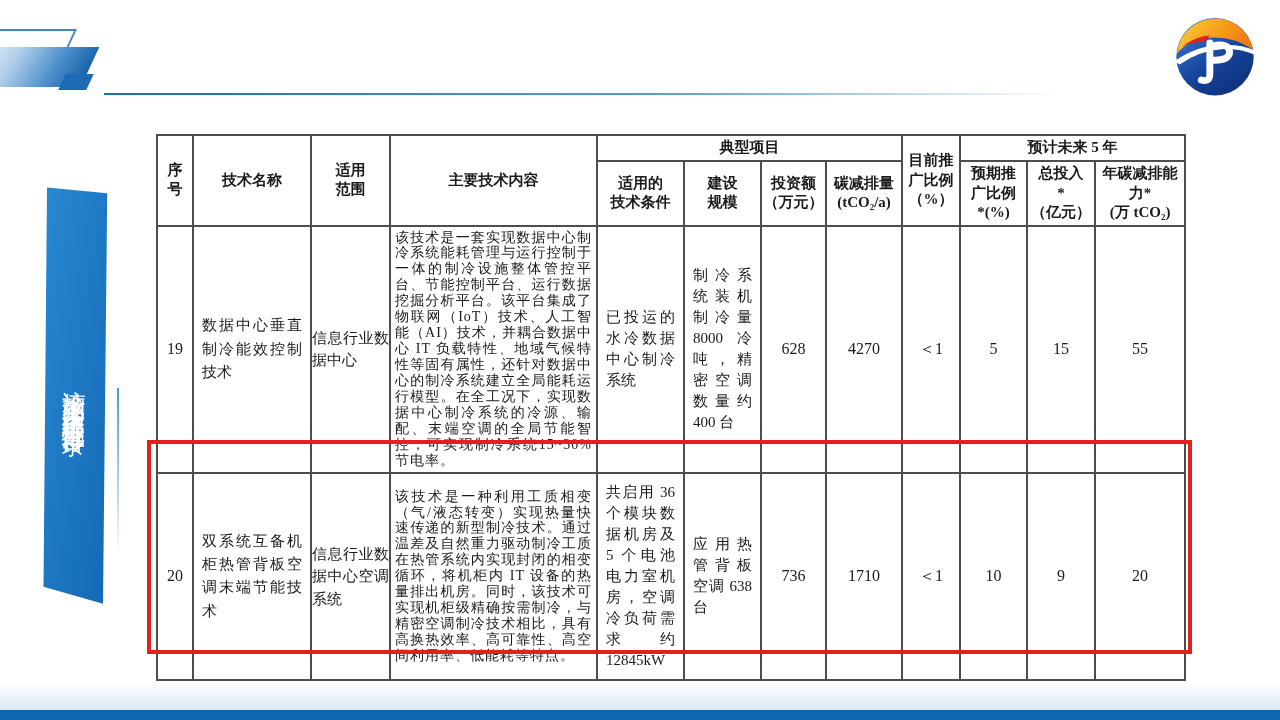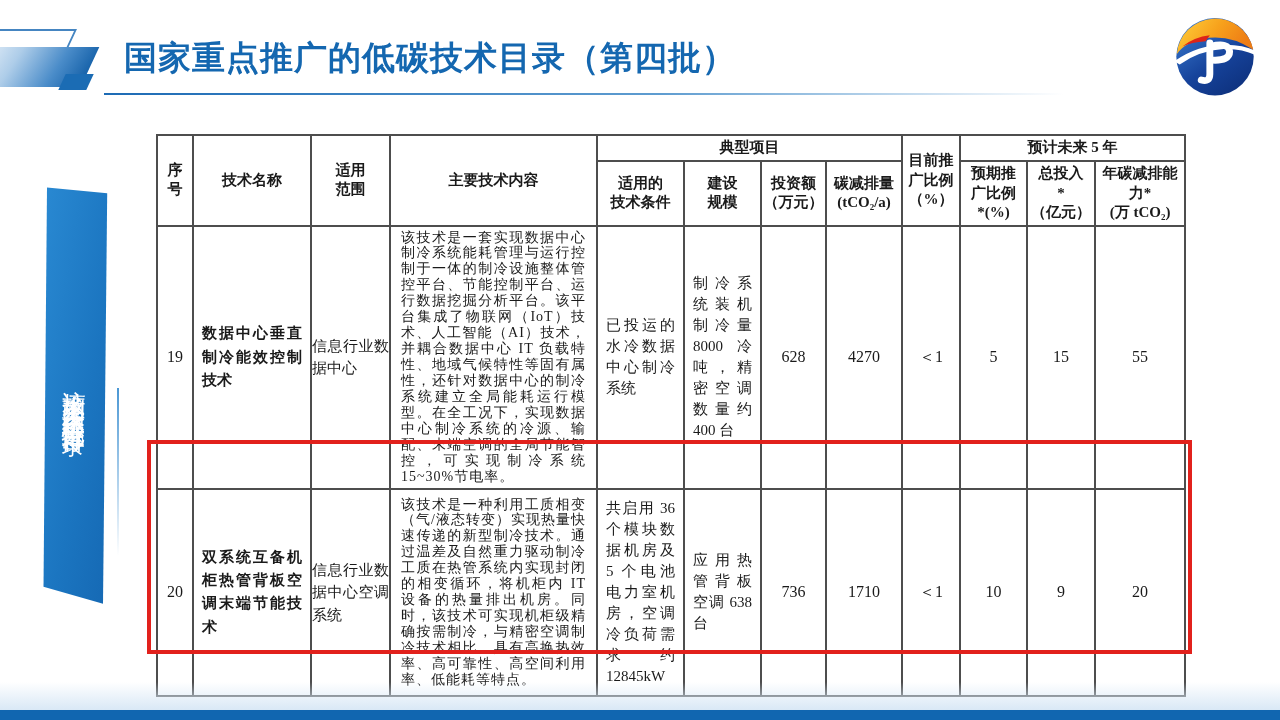--- a/index.html
+++ b/index.html
@@ -39,25 +39,25 @@
   .catalog th,.catalog td{border:2px solid #4d4d4d;vertical-align:middle;
     padding:2px 4px;overflow:hidden;}
   .catalog th{font-weight:bold;font-size:15px;text-align:center;
     white-space:pre-line;line-height:1.3;padding:2px 1px;}
   .catalog tr.hrow1{height:26px;}
   .catalog tr.hrow2{height:46px;}
   .catalog tr.row19{height:236px;}
   .catalog tr.row20{height:207px;}
   td.num{font-size:16px;text-align:center;}
   td.name{font-size:15px;text-align:justify;text-justify:inter-character;
-    padding:4px 8px;line-height:1.55;font-weight:bold;}
+    padding:4px 8px;line-height:1.55;}
   td.scope{font-size:15px;text-align:justify;text-justify:inter-character;
     padding:4px 0;line-height:1.5;}
   td.content{font-size:14px;text-align:justify;text-justify:inter-character;
-    letter-spacing:1px;line-height:1.14;padding:3px 10px;border-radius:20px;}
+    letter-spacing:1px;line-height:1.14;padding:3px 4px;border-radius:20px;}
   td.cond,td.scale{font-size:15px;text-align:justify;text-justify:inter-character;
     padding:4px 8px;line-height:1.4;border-radius:27px;}
   td.val{font-size:16px;text-align:center;}
 
   
   .highlight-box{position:absolute;left:147px;top:440px;width:1037px;height:206px;
     border:4px solid #e2211c;pointer-events:none;z-index:5;}
 
   
   .page-number{position:absolute;left:156px;top:656px;width:1028px;
@@ -69,21 +69,20 @@
 </style>
 </head>
 <body>
 
 <div class="slide">
 
   <div class="deco-outline"></div>
   <div class="deco-fill"></div>
   <div class="deco-tip"></div>
 
-  <h1 class="page-title">国家重点推广的低碳技术目录（第四批）</h1>
   <div class="title-underline"></div>
 
   <div class="logo">
     <svg width="86" height="86" viewBox="0 0 100 100">
       <defs>
         <linearGradient id="bg" x1="0.15" y1="0" x2="0.85" y2="1">
           <stop offset="0" stop-color="#3a7bd0"></stop>
             <stop offset="0.55" stop-color="#16439b"></stop>
             <stop offset="1" stop-color="#0d2f7a"></stop>
         </linearGradient>

